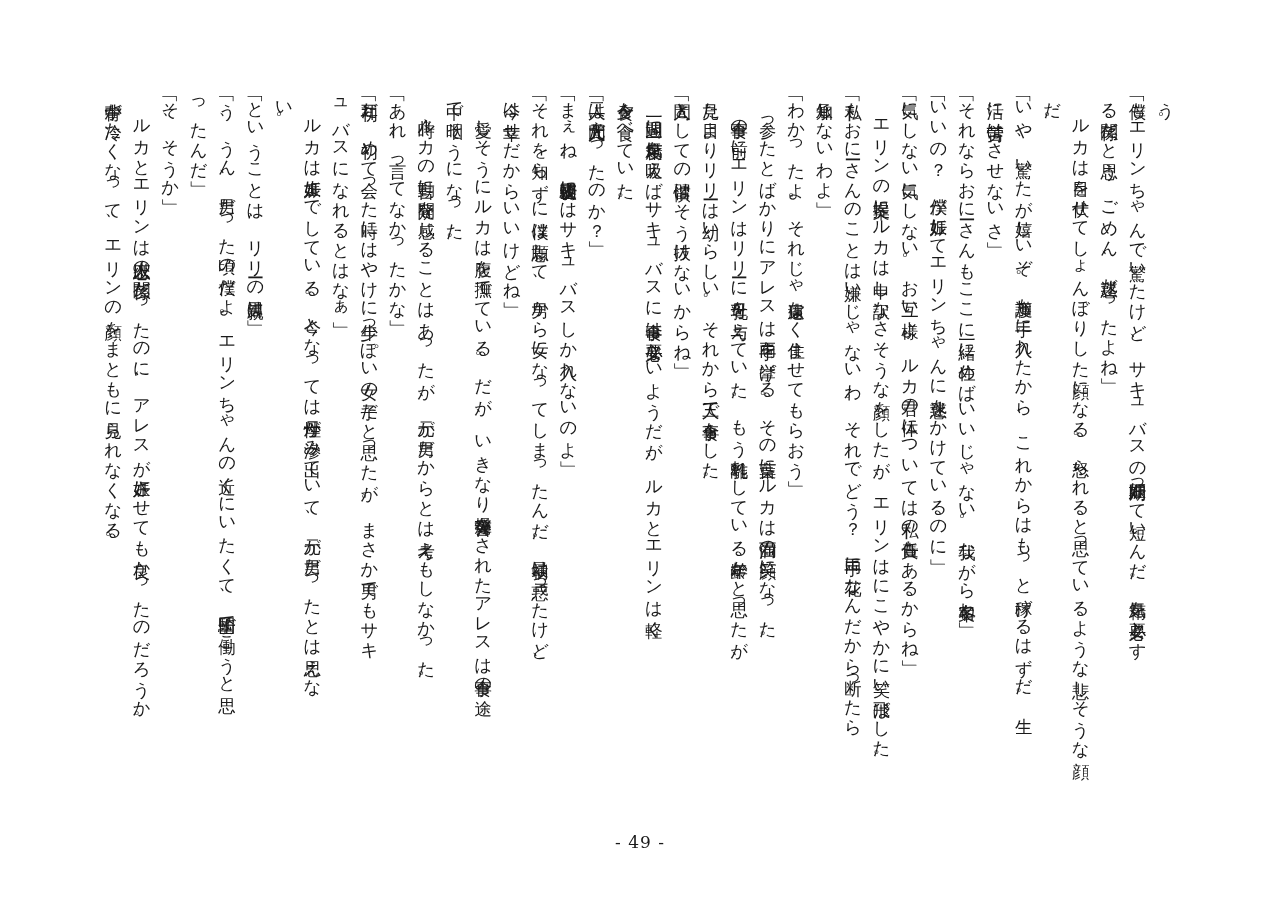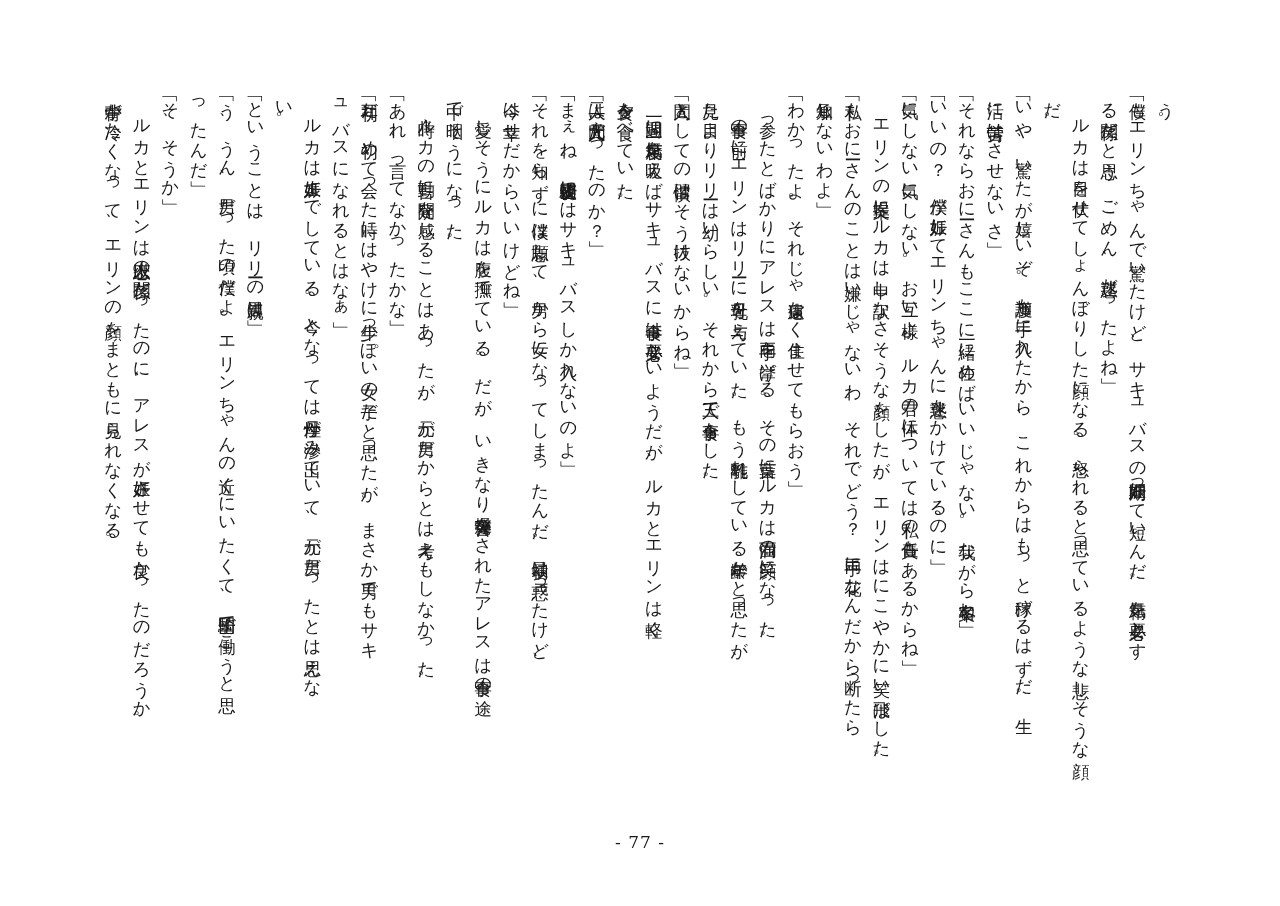--- a/index.html
+++ b/index.html
@@ -85,14 +85,14 @@
       <p class="text-line">ュバスになれるとはなぁ」</p>
       <p class="text-line">　ルカは妊娠までしている。今となっては母性が滲み出ていて、元が男だったとは思えな</p>
       <p class="text-line">い。</p>
       <p class="text-line">「ということは、リリーの男親は」</p>
       <p class="text-line">「う、うん、男だった頃の僕だよ。エリンちゃんの近くにいたくて、騎士団で働こうと思</p>
       <p class="text-line">ったんだ」</p>
       <p class="text-line">「そ、そうか」</p>
       <p class="text-line">　ルカとエリンは恋人以上の関係だったのに、アレスが妊娠させても良かったのだろうか。</p>
       <p class="text-line">背中が冷たくなって、エリンの顔をまともに見られなくなる。</p>
     </div>
-  <div class="footer">- 77 -</div>
+  <div class="footer">- 49 -</div>
 </div>
 
 </body></html>

